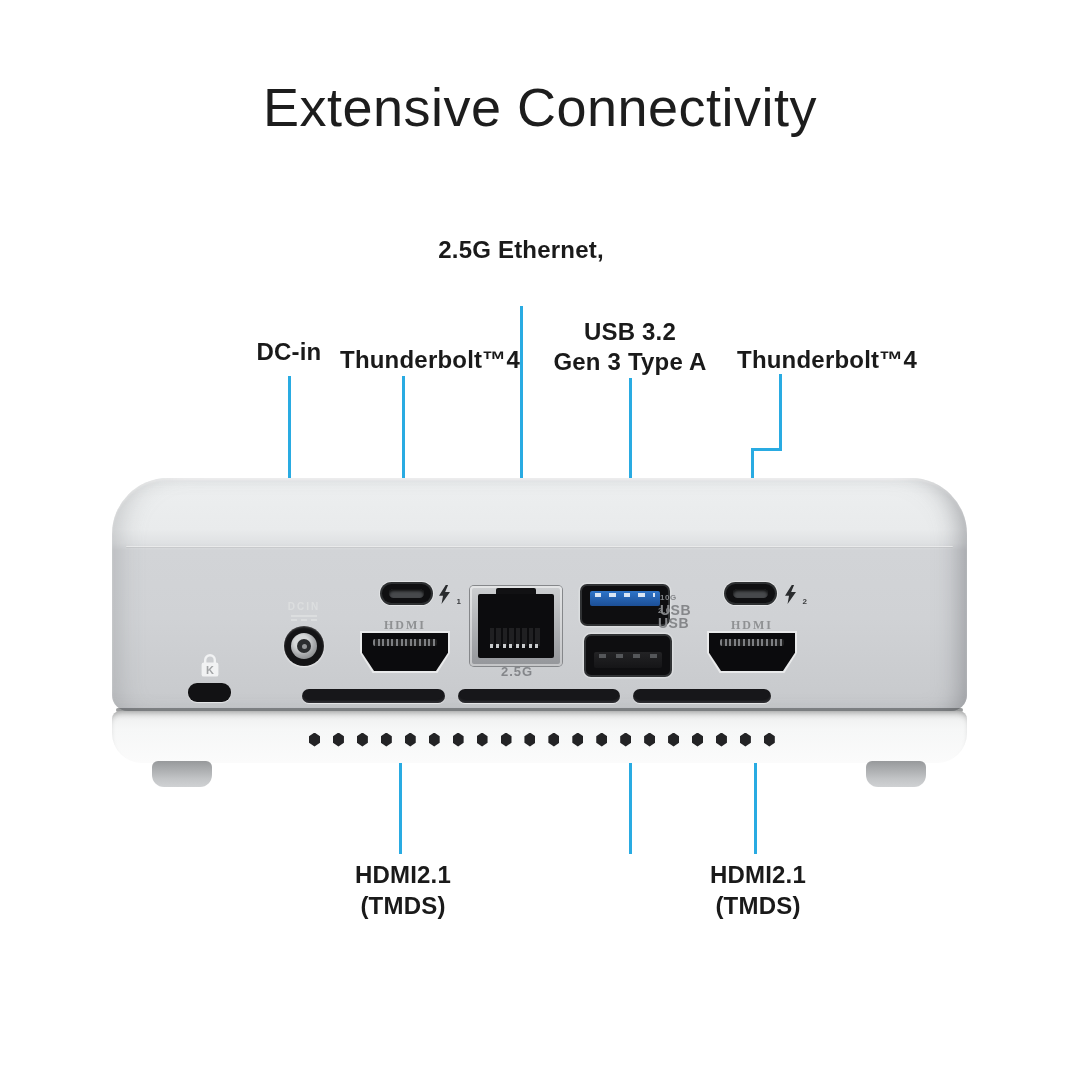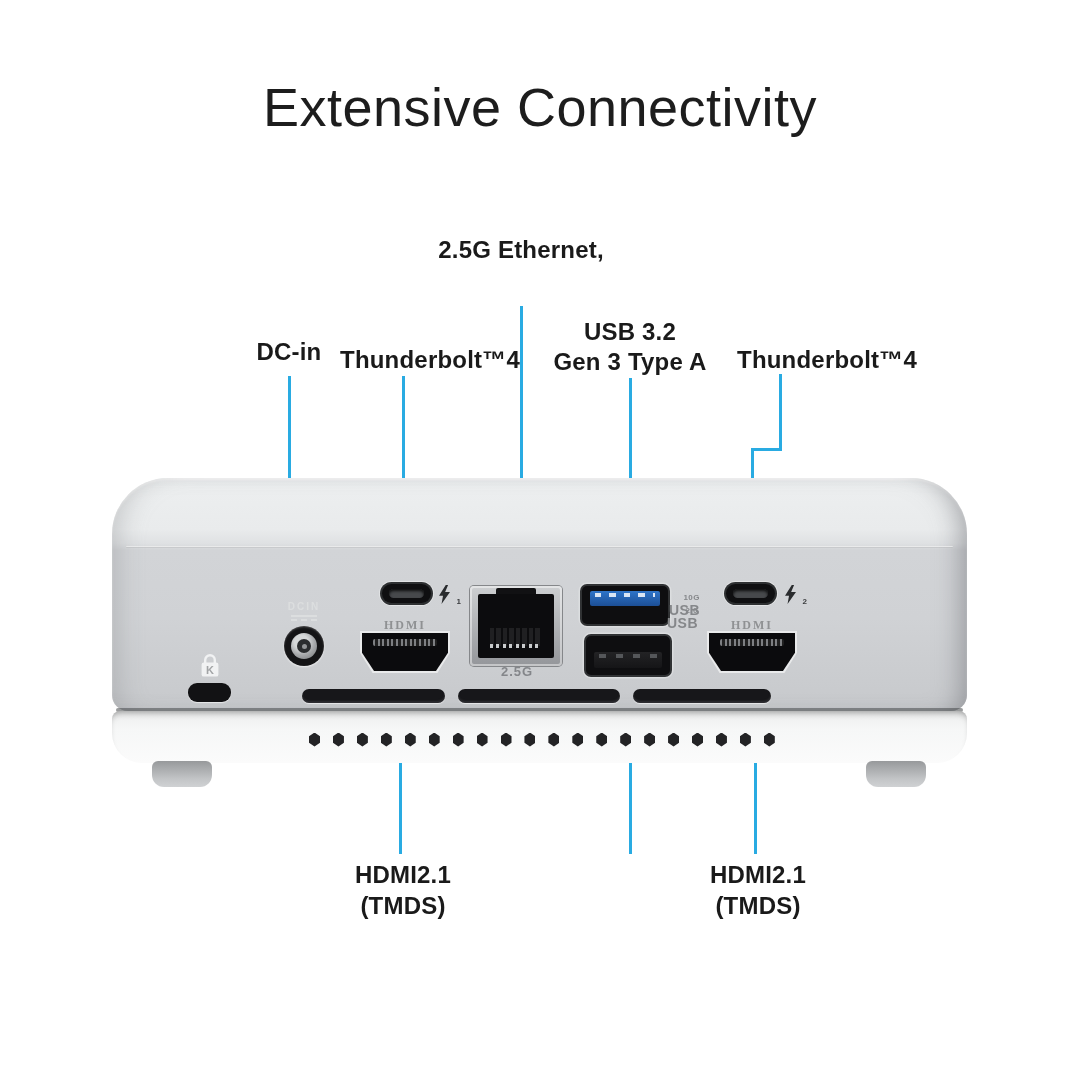--- a/index.html
+++ b/index.html
@@ -84,21 +84,21 @@
   .rj45 .tips{position:absolute;left:12px;top:50px;width:52px;height:4px;
     background:repeating-linear-gradient(90deg,#c9cbcd 0 3px,transparent 3px 6.5px);}
   .usba{position:absolute;width:86px;height:38px;border-radius:5px;background:#0e0e10;
     box-shadow:0 0 0 2px #303234,0 0 0 3.5px rgba(225,226,228,.7);}
   .usba .tongue{position:absolute;left:8px;top:5px;right:8px;height:15px;border-radius:2px;}
   .usba .pins{position:absolute;left:5px;right:5px;top:2px;height:4px;}
   .tongue-blue{background:linear-gradient(180deg,#2e74c9,#1c4f96);}
   .tongue-blue .pins{background:repeating-linear-gradient(90deg,#d9e5f4 0 6px,transparent 6px 14.5px);}
   .tongue-black{background:linear-gradient(180deg,#232325,#151517);}
   .tongue-black .pins{background:repeating-linear-gradient(90deg,#55575a 0 7px,transparent 7px 17px);}
-  .usb-mark{position:absolute;width:40px;text-align:right;color:#85878a;font-weight:700;line-height:1;}
+  .usb-mark{position:absolute;width:40px;text-align:left;color:#85878a;font-weight:700;line-height:1;}
   .usb-mark .sup{display:block;font-size:8px;letter-spacing:.5px;margin-bottom:1px;}
   .usb-mark .main{display:block;font-size:14px;letter-spacing:.5px;}
   .ken-slot{position:absolute;left:188px;top:683px;width:43px;height:19px;border-radius:9px;background:#121214;
     box-shadow:0 1px 1px rgba(255,255,255,.6);}
   .ken-lock{position:absolute;left:200px;top:653px;width:20px;height:25px;}
 </style>
 </head>
 <body>
 
 <div id="stage">

